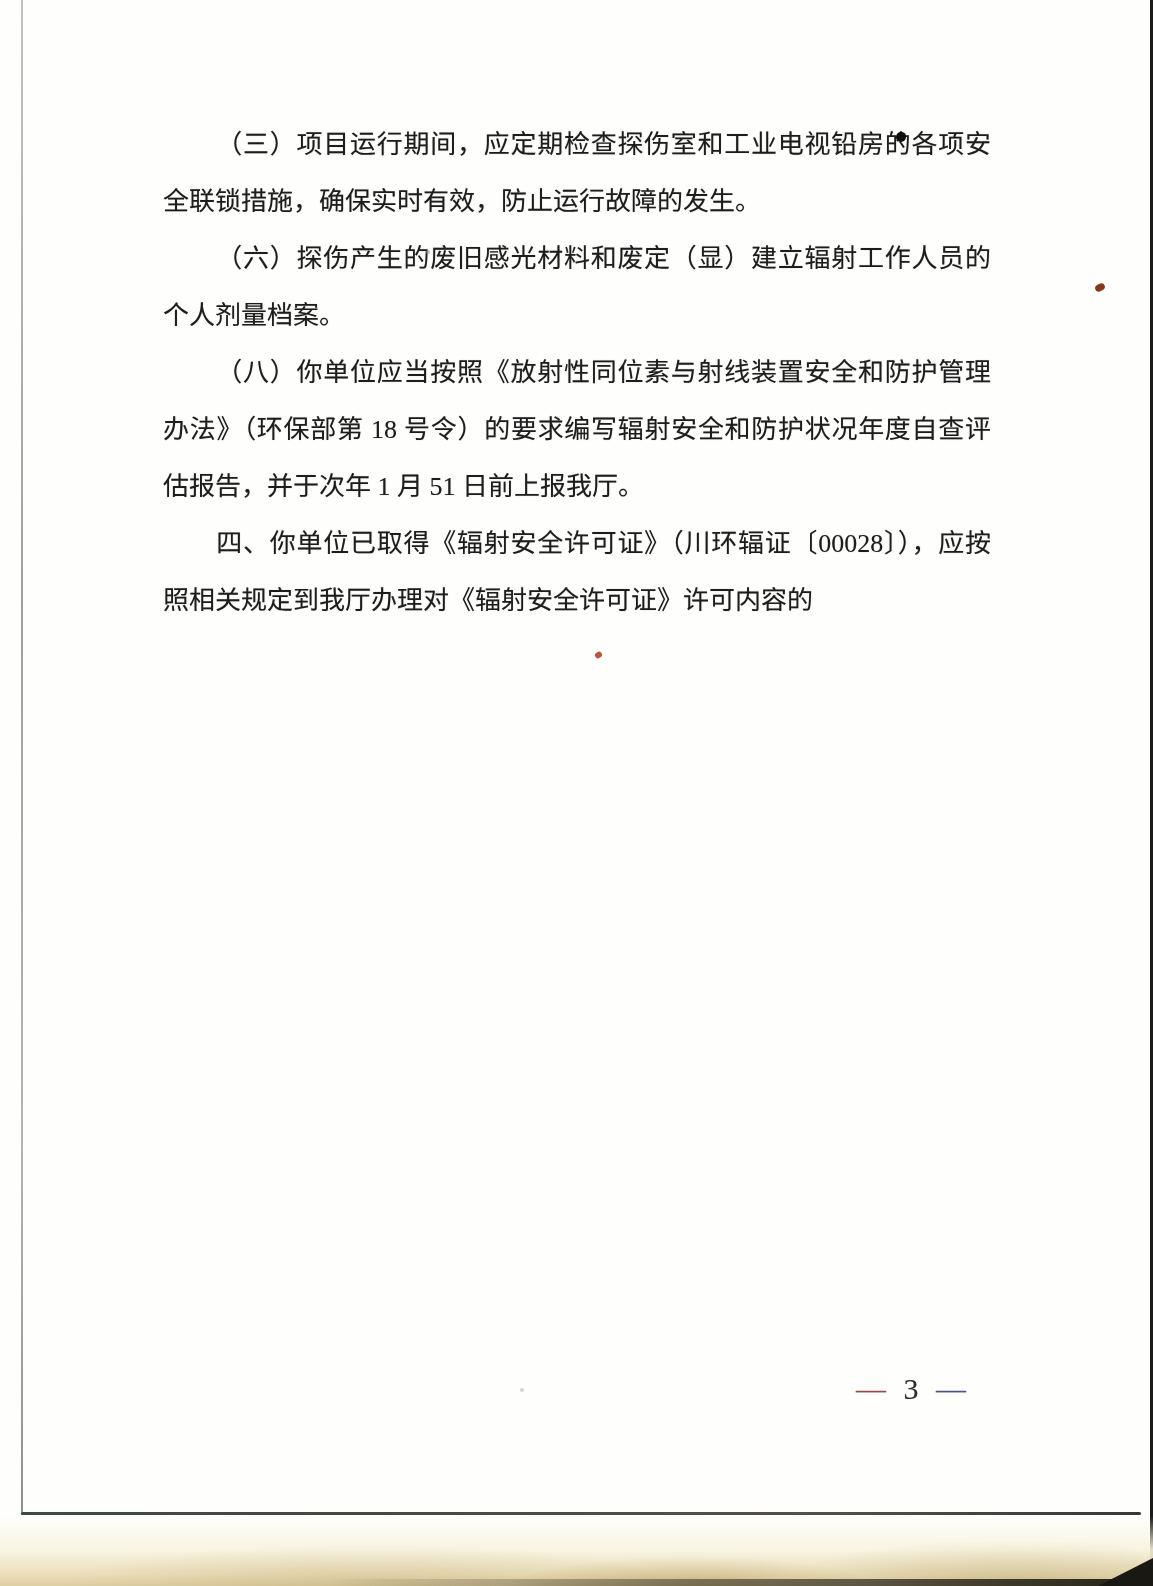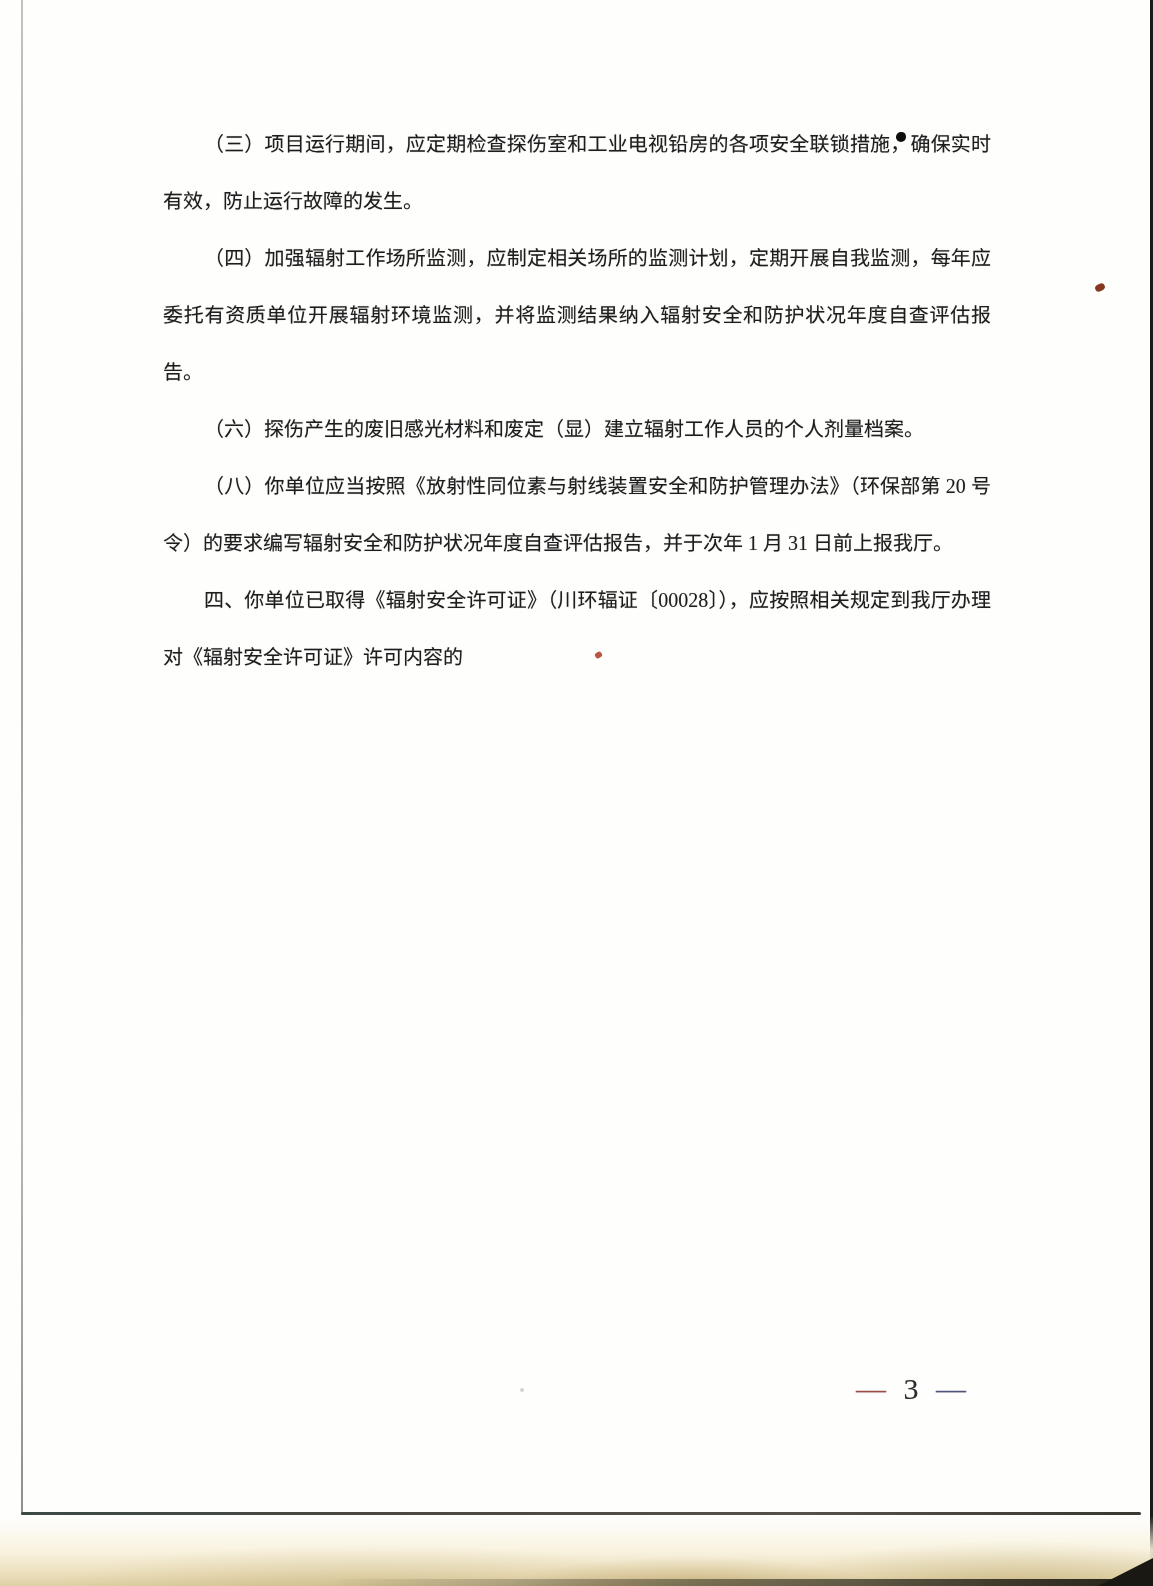--- a/index.html
+++ b/index.html
@@ -57,21 +57,21 @@
     left: 1098px; top: 1558px;
     width: 55px; height: 28px;
     background: #191813;
     clip-path: polygon(100% 0, 100% 100%, 0 100%);
   }
   
   .doc-text {
     position: absolute;
     left: 163px; top: 116px;
     width: 828px;
-    font-size: 20px;
+    font-size: 26px;
     line-height: 57px;
     color: #1d1d1d;
     text-align: justify;
     text-shadow: 0 0 1px rgba(25,25,25,0.35);
   }
   .doc-text p {
     margin: 0;
     text-indent: 2.05em;
   }
   
@@ -128,23 +128,22 @@
 <body>
 
 <div class="scan">
 
   <div class="rule-left"></div>
   <div class="rule-bottom"></div>
   <div class="edge-right"></div>
 
   <div class="doc-text">
     <p>（三）项目运行期间，应定期检查探伤室和工业电视铅房的各项安全联锁措施，确保实时有效，防止运行故障的发生。</p>
-    <p>（四）加强辐射工作场所监测，应制定相关场所的监测计划，定期开展自我监测，每年应委托有资质单位开展辐射环境监测，并将监测结果纳入辐射安全和防护状况年度自查评估报告。</p>
     <p>（六）探伤产生的废旧感光材料和废定（显）建立辐射工作人员的个人剂量档案。</p>
-    <p>（八）你单位应当按照《放射性同位素与射线装置安全和防护管理办法》（环保部第 20 号令）的要求编写辐射安全和防护状况年度自查评估报告，并于次年 1 月 31 日前上报我厅。</p>
+    <p>（八）你单位应当按照《放射性同位素与射线装置安全和防护管理办法》（环保部第 18 号令）的要求编写辐射安全和防护状况年度自查评估报告，并于次年 1 月 51 日前上报我厅。</p>
     <p>四、你单位已取得《辐射安全许可证》（川环辐证〔00028〕），应按照相关规定到我厅办理对《辐射安全许可证》许可内容的</p>
   </div>
 
   <div class="page-number"><span class="dash-left">—</span> <span>3</span> <span class="dash-right">—</span></div>
 
   <div class="scan-shadow"></div>
   <div class="scan-shadow-edge"></div>
   <div class="scan-shadow-corner"></div>
 
   <div class="speck speck-black"></div>

